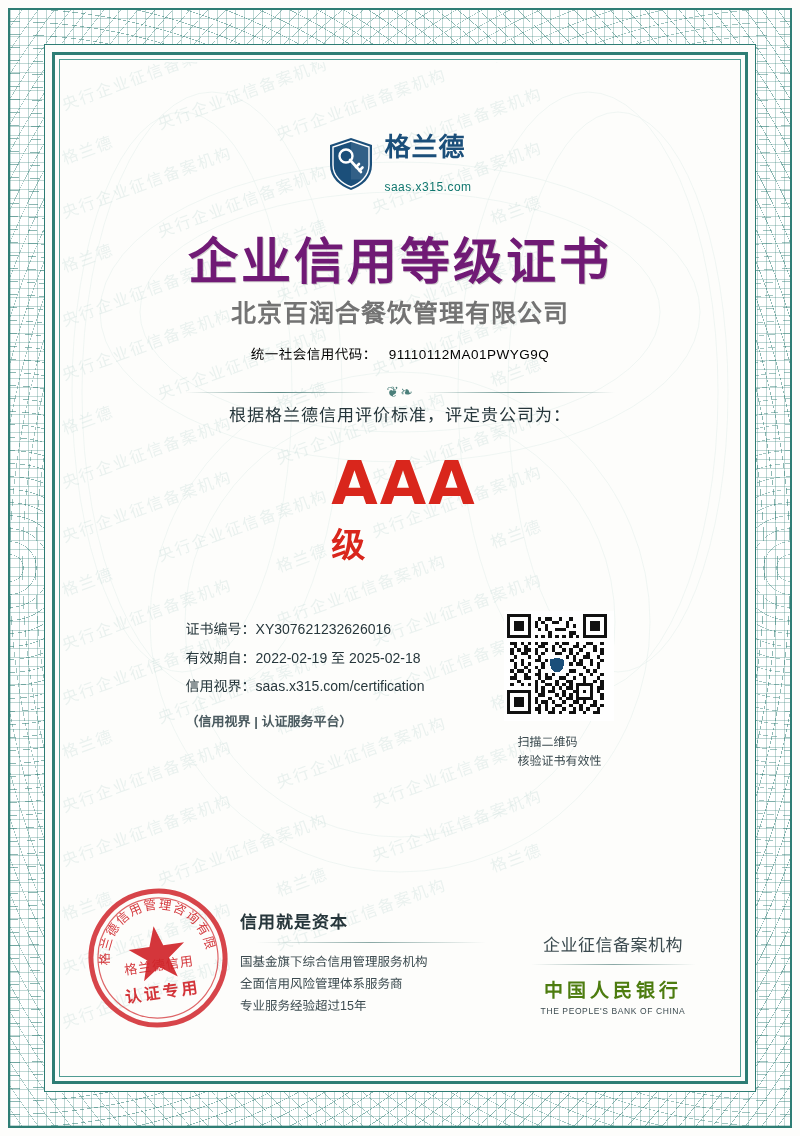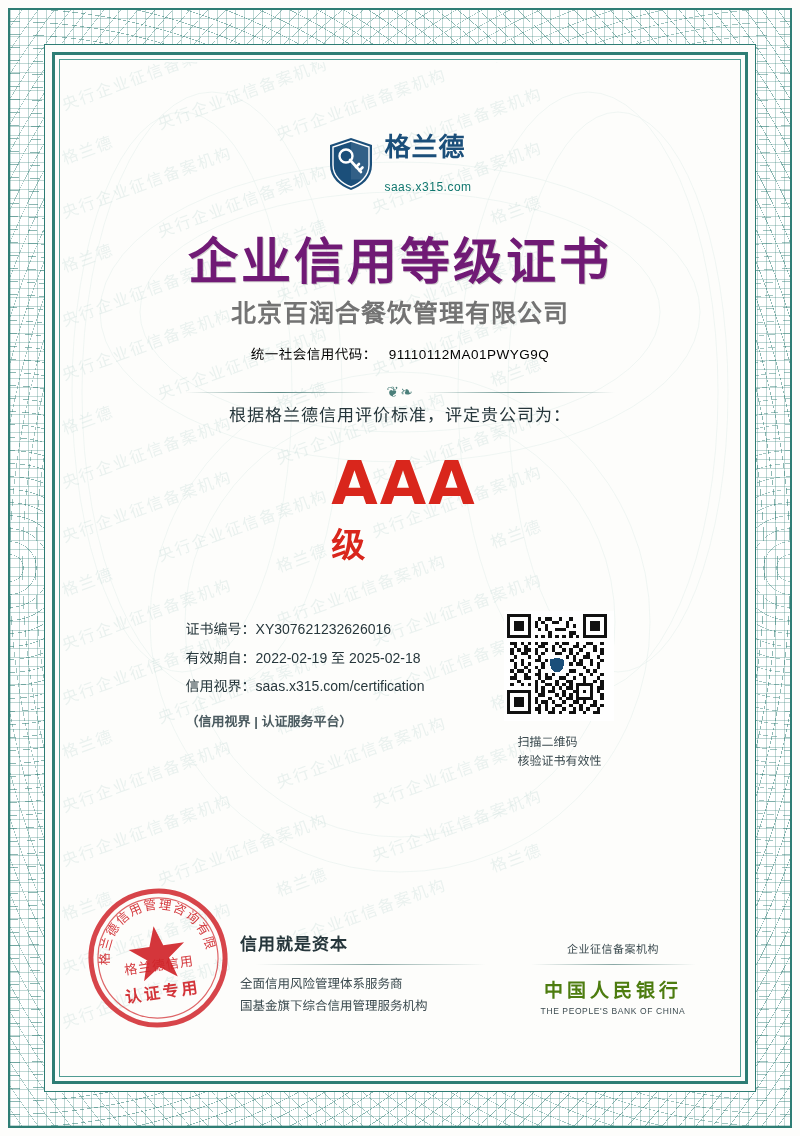--- a/index.html
+++ b/index.html
@@ -278,21 +278,21 @@
     font-size: 12.5px;
     color: #3b4a4f;
     line-height: 1.75;
   }
   .bank {
     text-align: center;
     margin-bottom: 12px;
     width: 210px;
   }
   .bank-label {
-    font-size: 11px;
+    font-size: 17px;
     color: #3b4a4f;
     letter-spacing: 0.5px;
   }
   .bank-rule {
     width: 165px;
     height: 1px;
     margin: 8px auto 10px auto;
     background: linear-gradient(90deg, rgba(46,125,116,0) 0%, #8aa8a5 50%, rgba(46,125,116,0) 100%);
   }
   .bank-cn {
@@ -627,22 +627,23 @@
             <polygon points="76,44 83,64 104,64 87,77 93,97 76,85 59,97 65,77 48,64 69,64" fill="#d0252a" opacity="0.92"></polygon>
             <text x="76" y="88" fill="#d0252a" font-size="13" text-anchor="middle" font-family="'DejaVu Sans','Liberation Sans',sans-serif" letter-spacing="1" opacity="0.9">格兰德信用</text>
             <text x="76" y="116" fill="#d0252a" font-size="16" text-anchor="middle" font-weight="bold" font-family="'DejaVu Sans','Liberation Sans',sans-serif" letter-spacing="3" opacity="0.92">认证专用</text>
           </g>
         </svg>
       </div>
 
       <div class="slogan">
         <div class="slogan-title">信用就是资本</div>
         <div class="slogan-rule"></div>
+        <div class="slogan-line">国基金旗下综合信用管理服务机构</div>
         <div class="slogan-line">全面信用风险管理体系服务商</div>
-        <div class="slogan-line">国基金旗下综合信用管理服务机构</div>
+        <div class="slogan-line">专业服务经验超过15年</div>
       </div>
 
       <div class="bank">
         <div class="bank-label">企业征信备案机构</div>
         <div class="bank-rule"></div>
         <div class="bank-cn">中国人民银行</div>
         <div class="bank-en">THE PEOPLE'S BANK OF CHINA</div>
       </div>
 
     </div>

